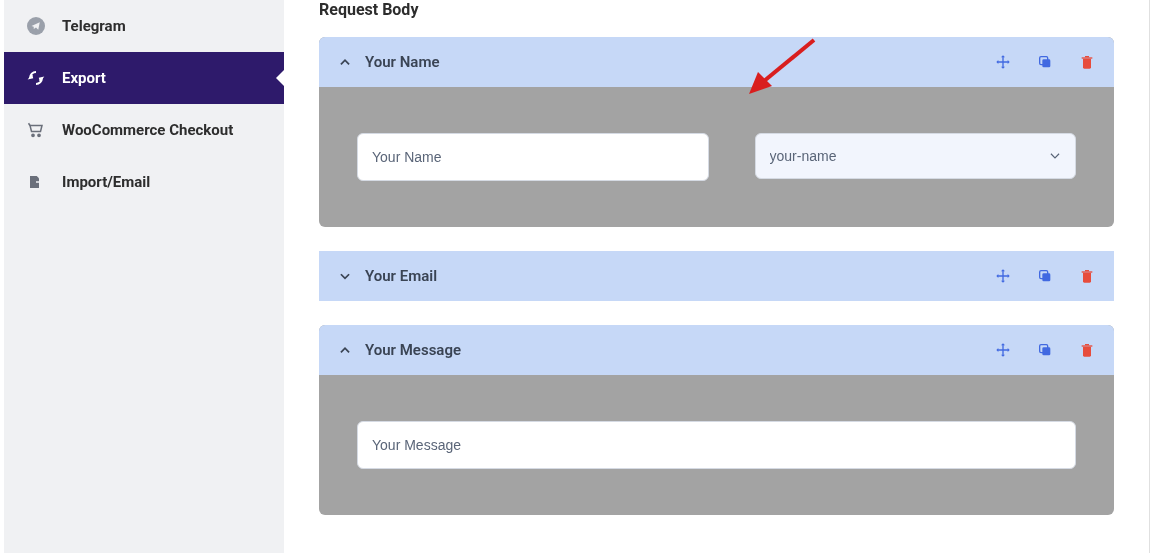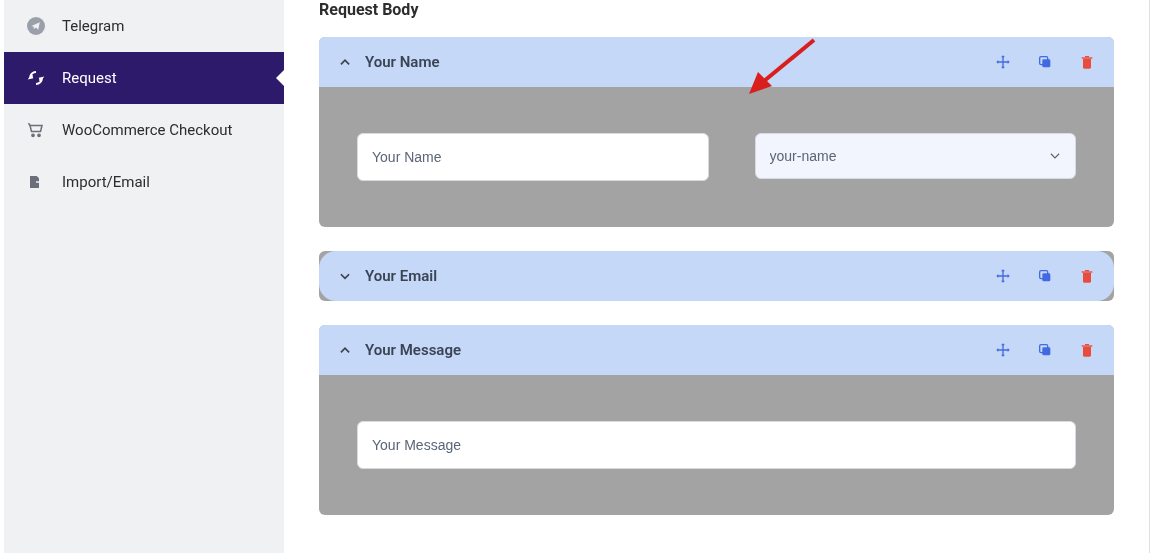--- a/index.html
+++ b/index.html
@@ -50,21 +50,21 @@
       width: 20px;
       height: 20px;
       margin-right: 16px;
       display: inline-flex;
       align-items: center;
       justify-content: center;
       flex-shrink: 0;
     }
     .sidebar-label {
       font-size: 15px;
-      font-weight: 400;
+      font-weight: 700;
     }
     .main {
       flex: 1;
       padding: 0 35px 30px 35px;
       overflow-y: auto;
       position: relative;
       border-right: 1px solid #e0e0e0;
       height: 100%;
     }
     .section-title {
@@ -73,21 +73,21 @@
       color: #2d2d2d;
       margin-bottom: 18px;
     }
     .card {
       background: #a3a3a3;
       border-radius: 6px;
       margin-bottom: 24px;
     }
     .card-header {
       background: #c6d8f7;
-      border-radius: 17px;
+      border-radius: 0;
       display: flex;
       align-items: center;
       padding: 16px 18px;
       gap: 12px;
     }
     .card-header.expanded {
       border-radius: 6px 6px 0 0;
     }
     .chevron {
       width: 16px;
@@ -182,21 +182,21 @@
   </div>
   <div class="sidebar-item active">
     <span class="sidebar-icon">
       <svg width="18" height="18" viewBox="0 0 24 24" fill="none" stroke="#fff" stroke-width="2.5">
           <path d="M4 12 A8 8 0 0 1 12 4"></path>
           <path d="M20 12 A8 8 0 0 1 12 20"></path>
           <path d="M7 8 L4 12 L8 11"></path>
           <path d="M17 16 L20 12 L16 13"></path>
         </svg>
     </span>
-    <span class="sidebar-label">Request</span>
+    <span class="sidebar-label">Export</span>
   </div>
   <div class="sidebar-item">
     <span class="sidebar-icon">
       <svg width="18" height="18" viewBox="0 0 24 24" fill="none" stroke="#6a6f7a" stroke-width="2">
           <path d="M4 6 H20 L18 14 H6 Z"></path>
           <circle cx="8" cy="19" r="1.5" fill="#6a6f7a"></circle>
           <circle cx="16" cy="19" r="1.5" fill="#6a6f7a"></circle>
           <path d="M4 6 L2 3"></path>
         </svg>
     </span>

